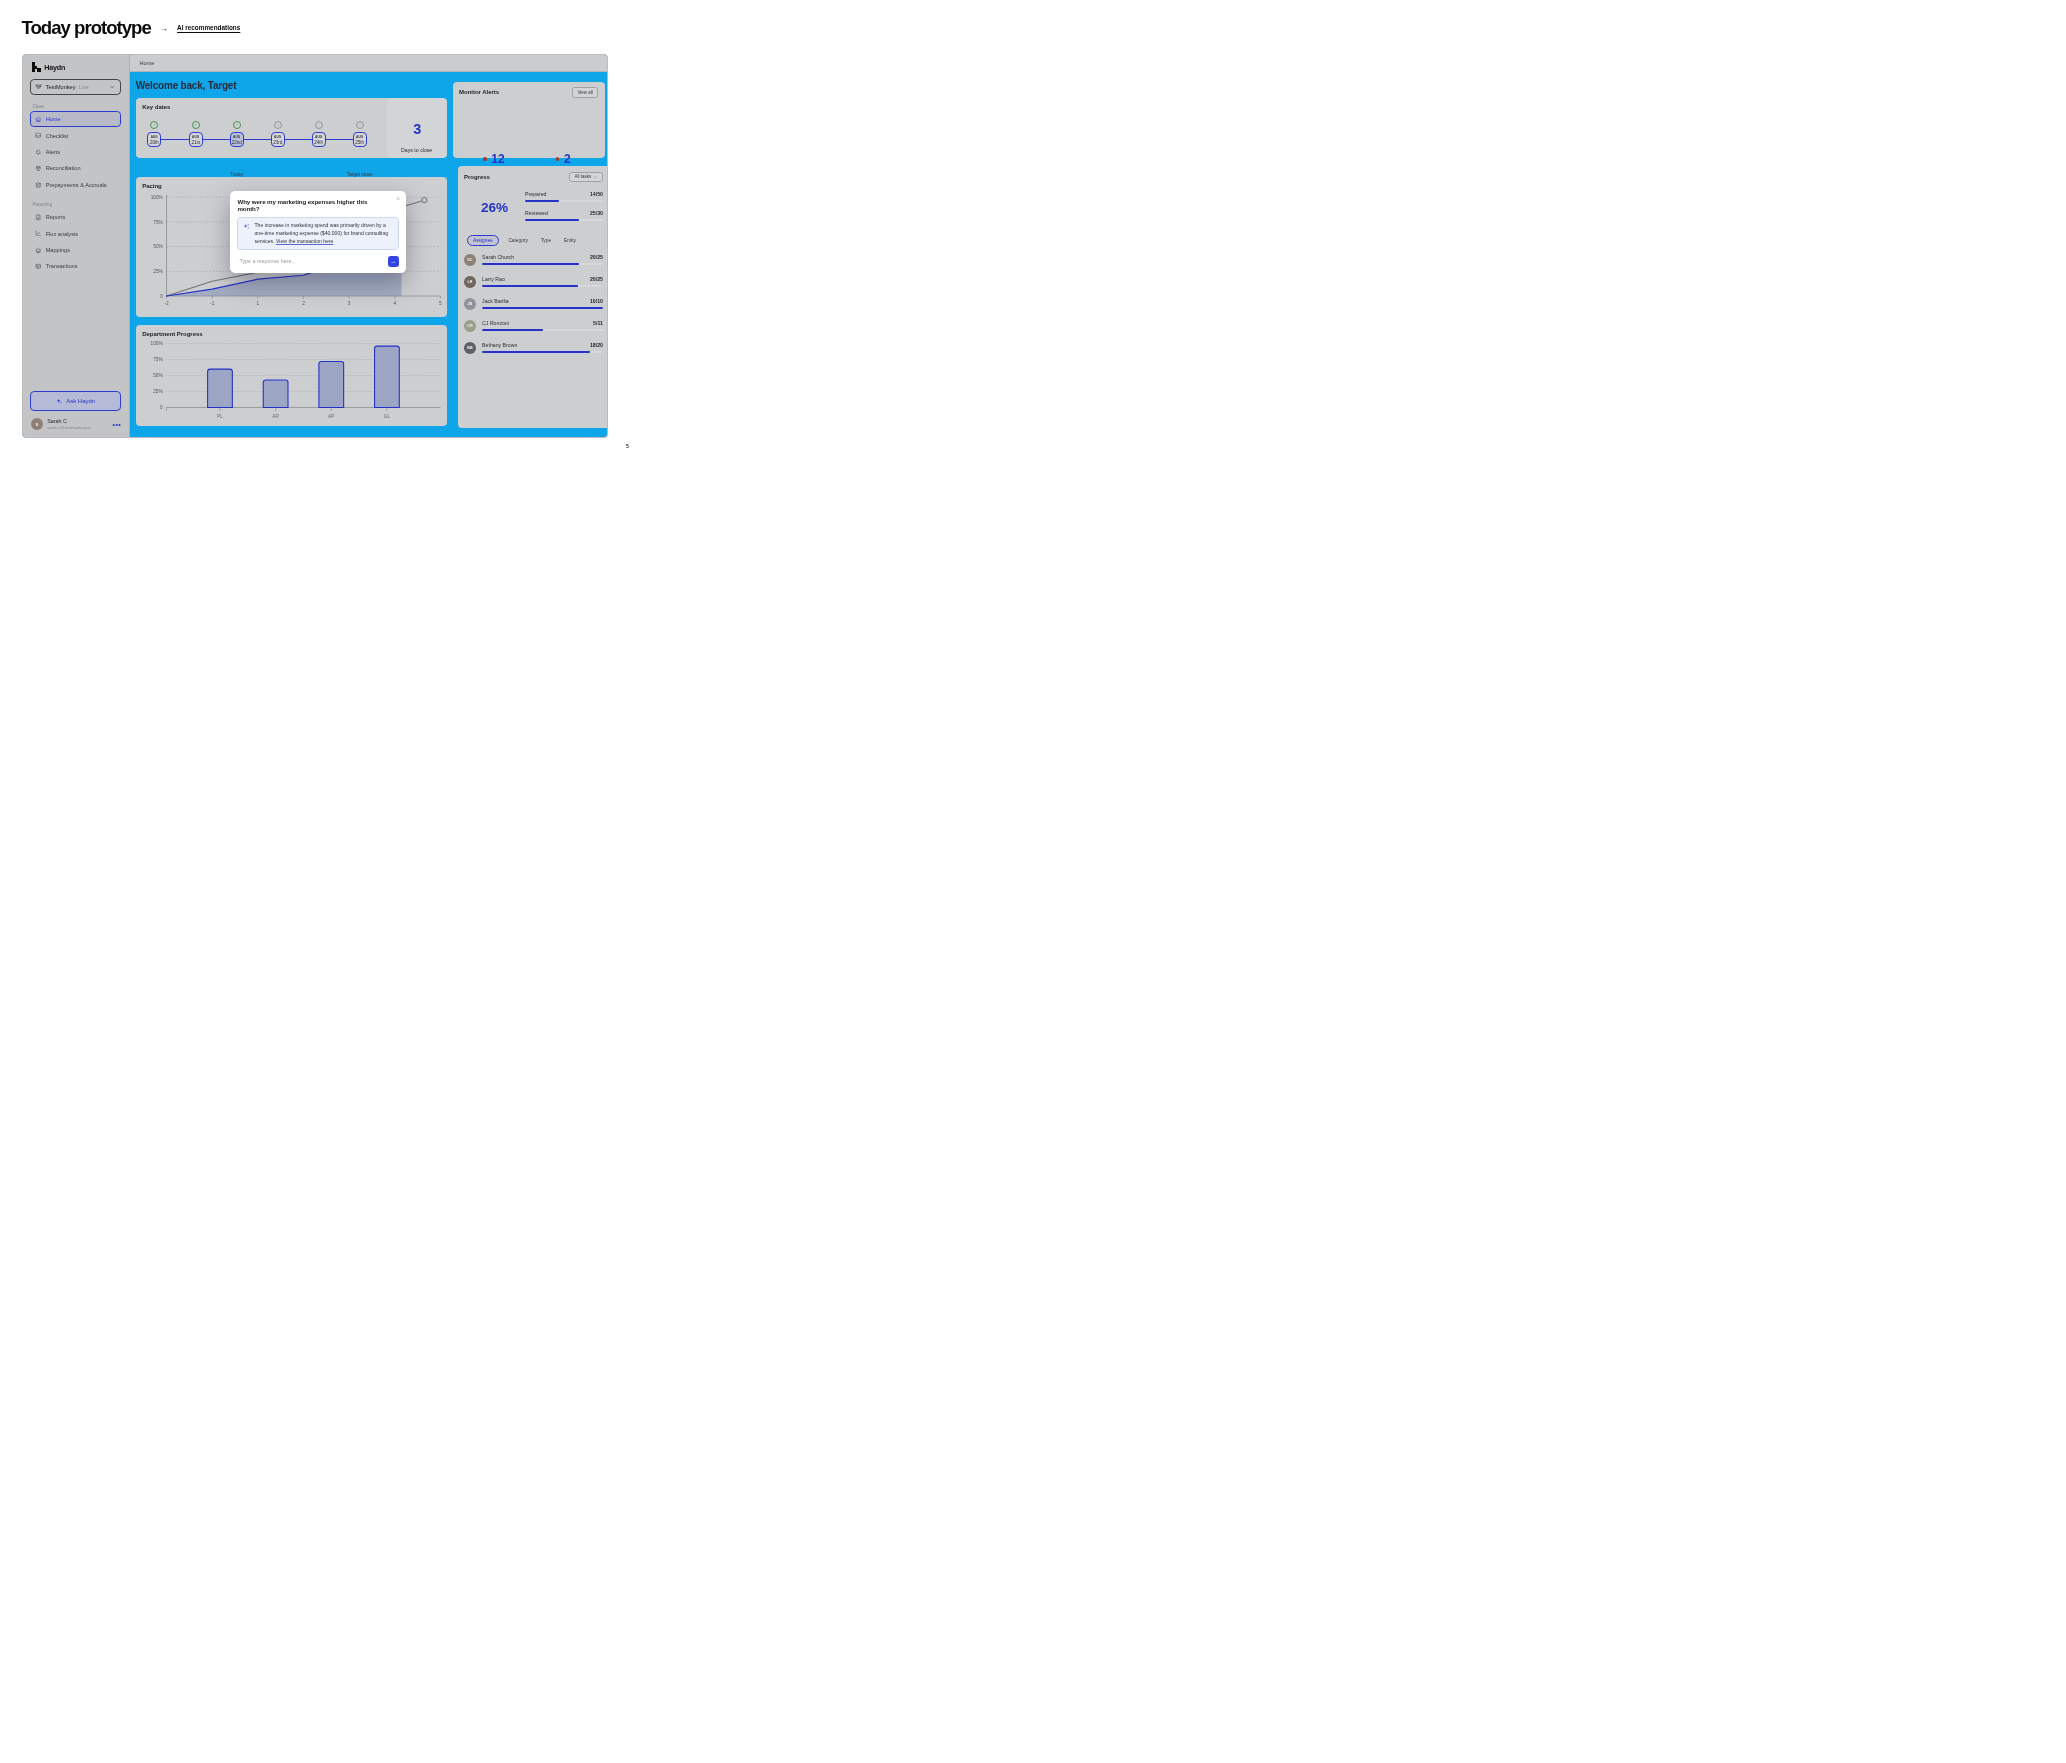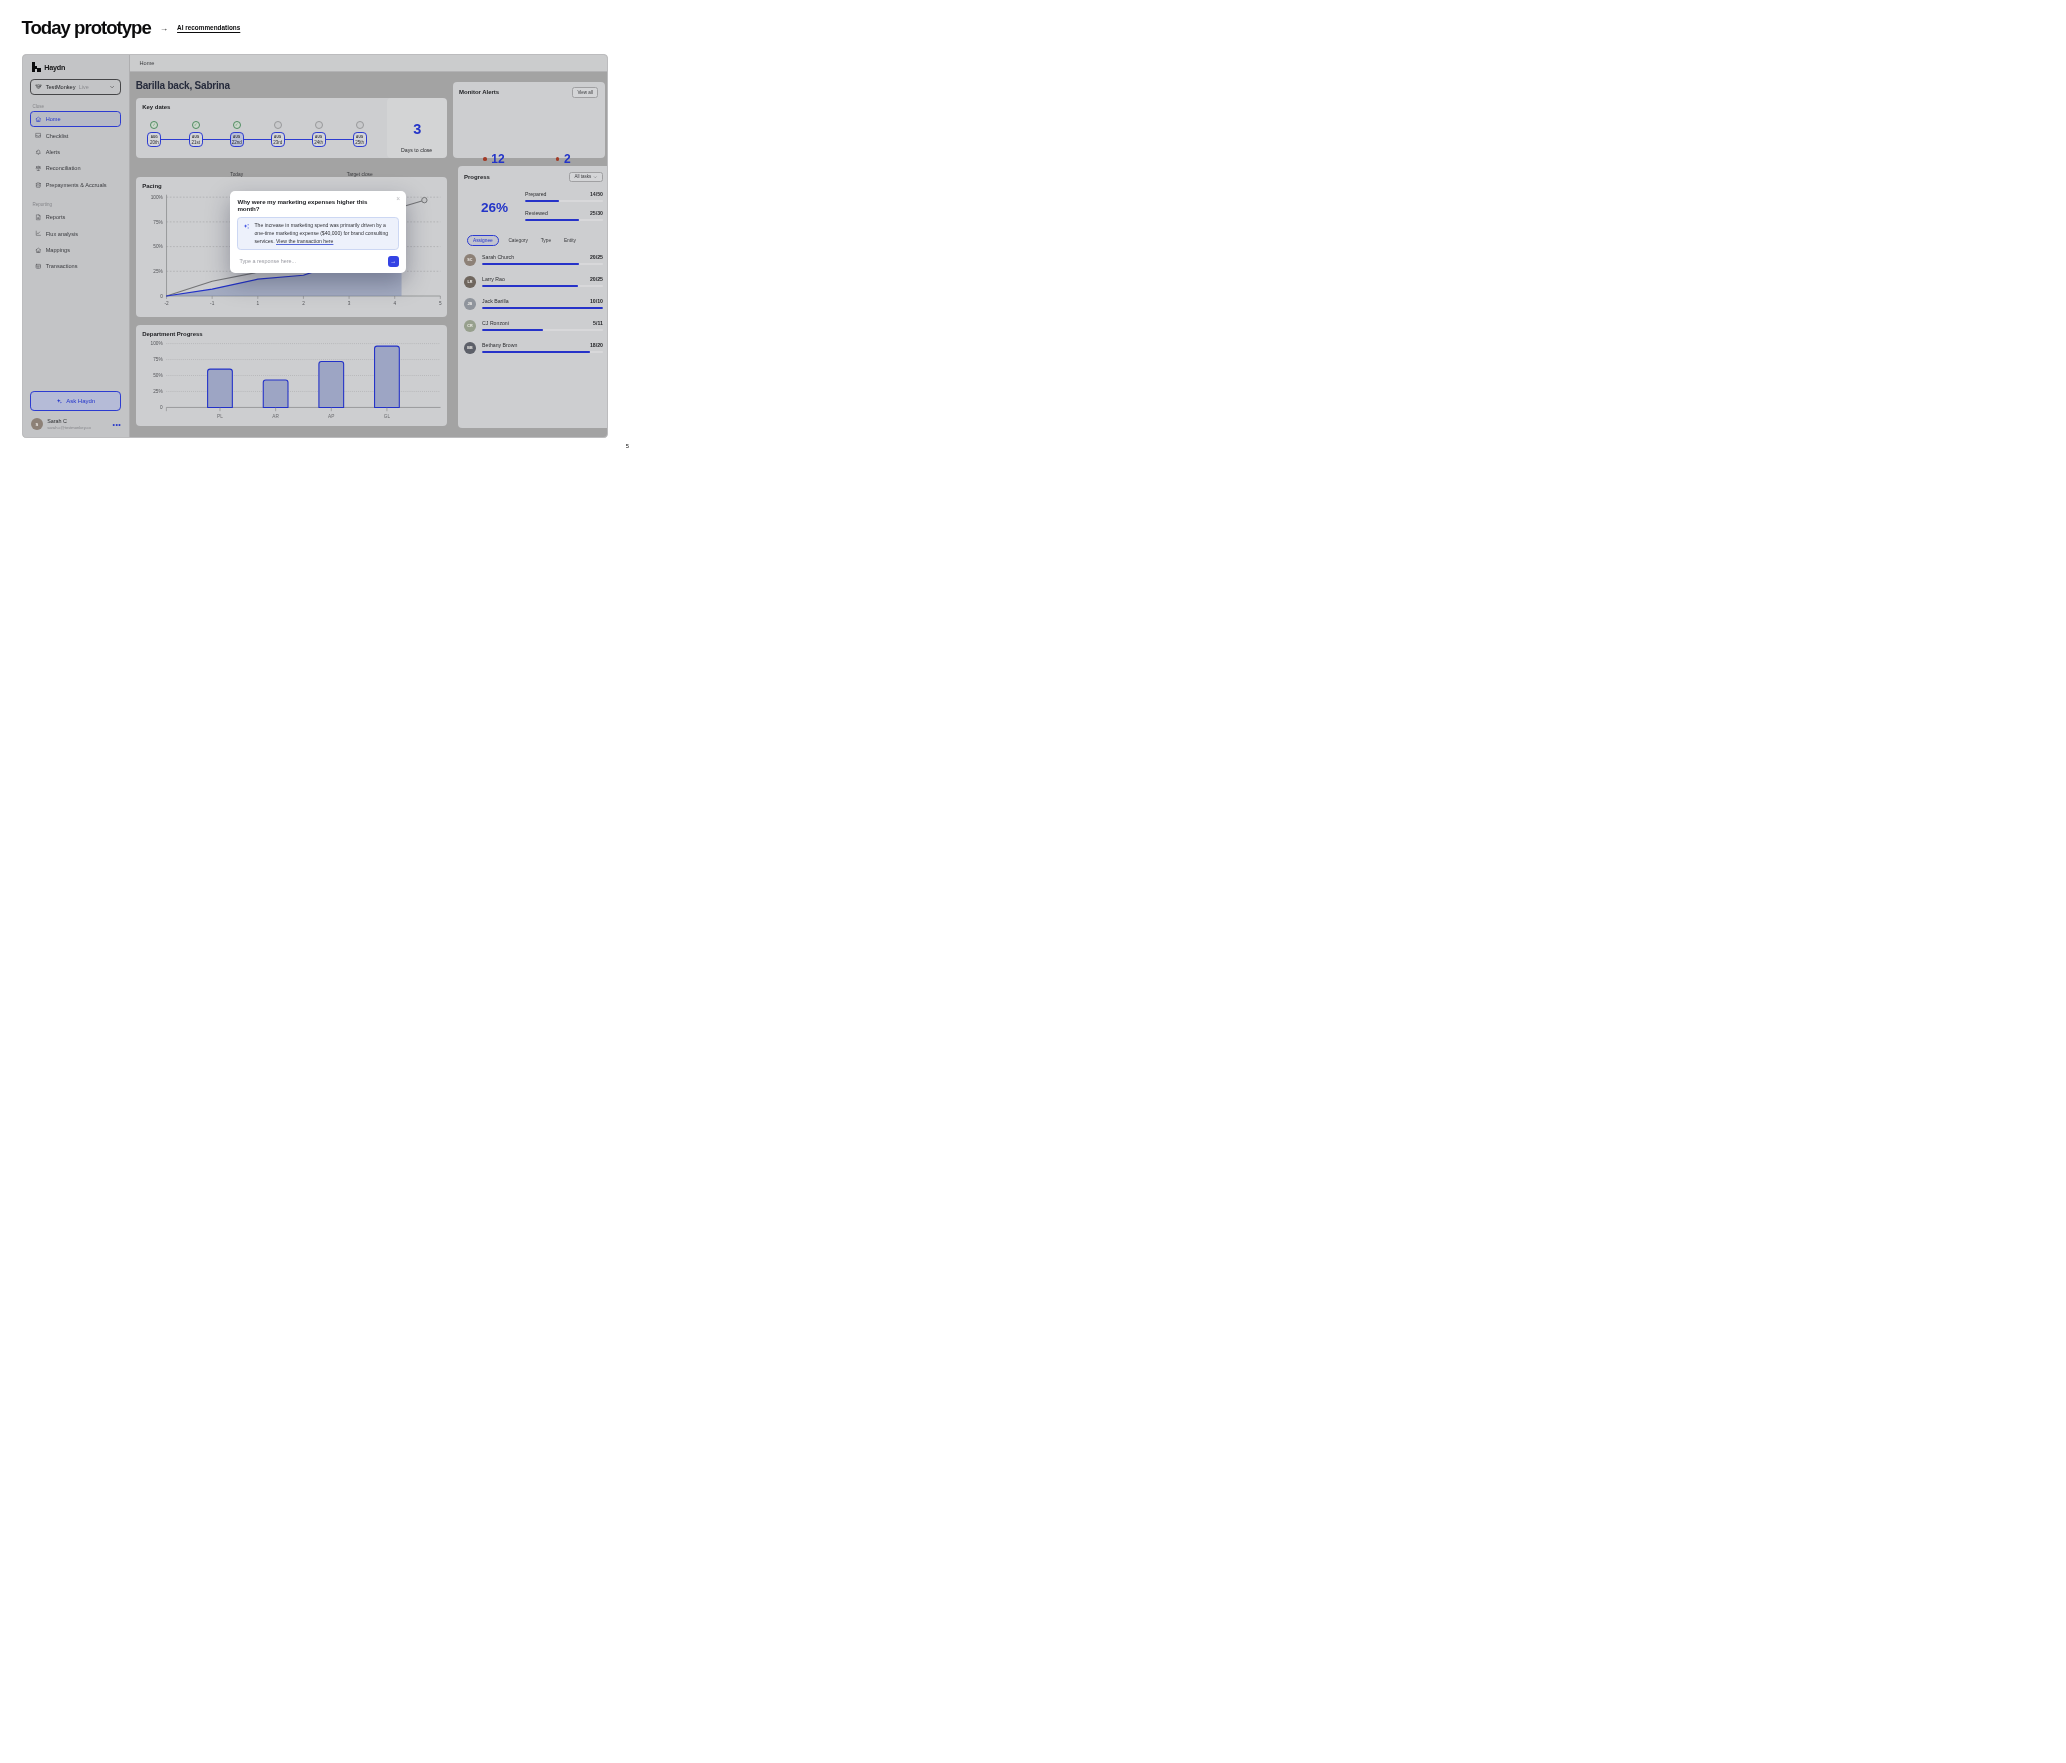--- a/index.html
+++ b/index.html
@@ -6,21 +6,21 @@
   .page{position:relative;width:638px;height:454px;background:#fff;overflow:hidden;}
 
   
   .hdr{position:absolute;left:21.5px;top:16.5px;display:flex;align-items:center;gap:9px;}
   .hdr h1{margin:0;font-size:18.6px;font-weight:800;letter-spacing:-1px;color:#0b0b0c;}
   .hdr .arrow{font-size:8.3px;color:#111;}
   .hdr a{font-size:6.4px;font-weight:700;color:#0b0b0c;text-decoration:underline;text-underline-offset:1.7px;}
   .pageno{position:absolute;right:9px;bottom:5px;font-size:5.8px;color:#111;}
 
   
-  .app{position:absolute;left:21.5px;top:54px;width:584px;height:382px;background:#a3a3a3;border-radius:4.1px;overflow:hidden;border:0.4px solid #bcbcbe;}
+  .app{position:absolute;left:21.5px;top:54px;width:584px;height:382px;background:#0ea5e9;border-radius:4.1px;overflow:hidden;border:0.4px solid #bcbcbe;}
 
   
   .sidebar{position:absolute;left:0;top:0;bottom:0;width:107px;background:#c3c4c6;border-right:0.4px solid #aeaeb0;display:flex;flex-direction:column;box-sizing:border-box;padding:7.4px 7.4px 6.6px;}
   .brand{display:flex;align-items:center;gap:3.7px;padding-left:1.7px;}
   .logo{position:relative;width:9px;height:9.5px;flex:0 0 auto;}
   .logo i{position:absolute;background:#0c0c0d;}
   .logo .l1{left:0;top:0;width:3.7px;height:9.5px;}
   .logo .l2{left:3.7px;top:3.3px;width:2.1px;height:3.3px;}
   .logo .l3{left:5.8px;top:5.8px;width:3.3px;height:3.7px;}
   .brand span{font-size:7.2px;font-weight:700;letter-spacing:-0.2px;color:#161617;}
@@ -245,21 +245,21 @@
         </span>
         <span class="dots">•••</span>
       </div>
     </div>
 
     <div class="topbar">
       <span>Home</span>
     </div>
 
     <div class="content">
-      <h2 class="welcome">Barilla back, Sabrina</h2>
+      <h2 class="welcome">Welcome back, Target</h2>
 
       <div class="card" id="kd">
         <div class="kd-side"></div>
         <h3>Key dates</h3>
         <div class="kd-conn"></div>
         <div id="timeline">
             <div class="kd-item" style="left: 11.6px; top: 23px;">
               <div class="kd-check done">✓</div>
               <div class="kd-pill">
                 <div class="m">AUG</div>

